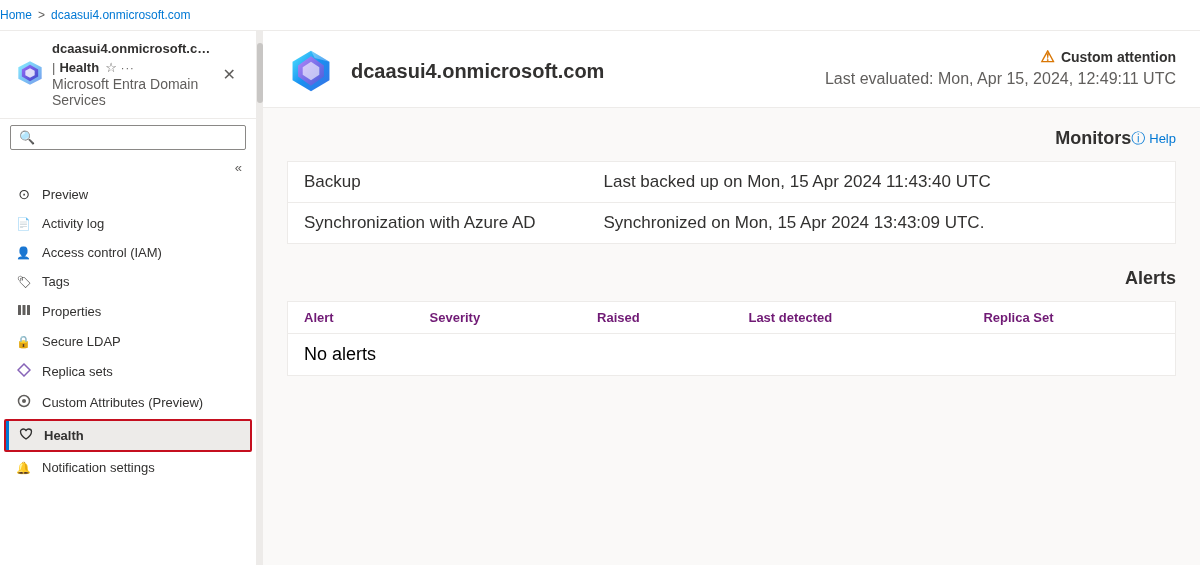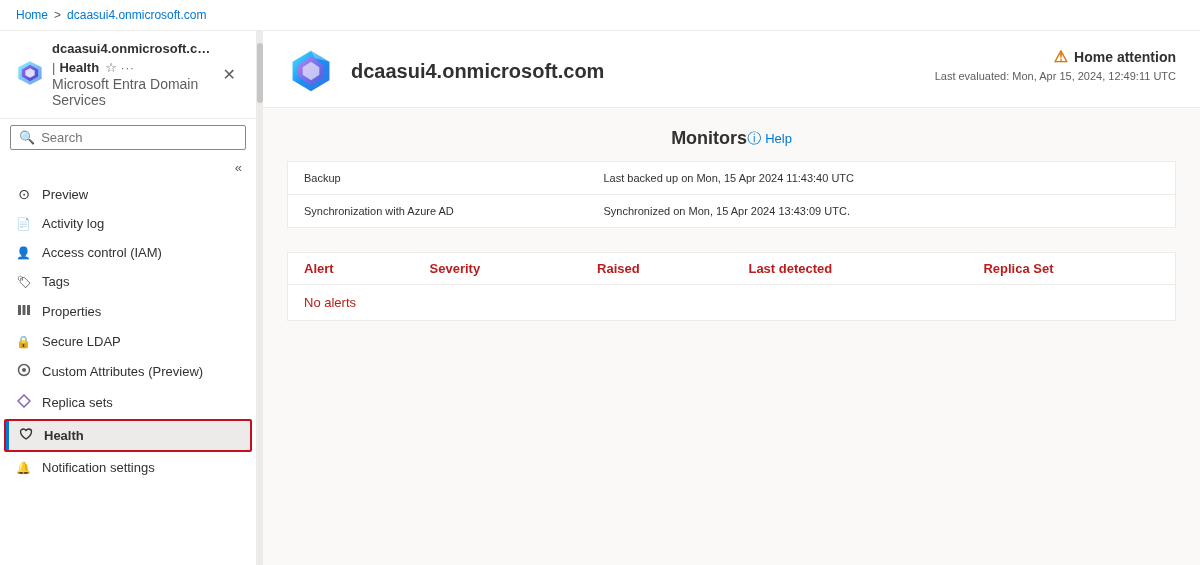--- a/index.html
+++ b/index.html
@@ -1,18 +1,18 @@
 <!DOCTYPE html>
 <html><head>
   <meta charset="utf-8">
   <style>
     * { box-sizing: border-box; margin: 0; padding: 0; }
     body { font-family: 'Segoe UI', Arial, sans-serif; font-size: 13px; background: #fff; color: #323130; display: flex; flex-direction: column; height: 565px; overflow: hidden; }
 
-    .breadcrumb { display: flex; align-items: center; gap: 6px; padding: 8px 16px; font-size: 12px; color: #605e5c; background: #fff; border-bottom: 1px solid #edebe9; }
+    .breadcrumb { display: flex; align-items: center; gap: 6px; padding: 8px 0; font-size: 12px; color: #605e5c; background: #fff; border-bottom: 1px solid #edebe9; }
     .breadcrumb a { color: #0078d4; text-decoration: none; }
 
     .main-layout { display: flex; flex: 1; overflow: hidden; }
 
     
     .sidebar { width: 257px; min-width: 257px; background: #fff; border-right: 1px solid #edebe9; display: flex; flex-direction: column; overflow-y: auto; }
 
     .search-box { margin: 6px 10px 6px 10px; display: flex; align-items: center; border: 1px solid #8a8886; border-radius: 2px; padding: 4px 8px; gap: 6px; background: #fff; }
     .search-box input { border: none; outline: none; font-size: 13px; color: #323130; width: 100%; background: transparent; }
     .search-icon { color: #605e5c; font-size: 13px; }
@@ -25,36 +25,36 @@
 
     .nav-section-label { padding: 10px 16px 4px 16px; font-size: 11px; font-weight: 600; color: #323130; text-transform: none; }
 
     
     .content { flex: 1; overflow-y: auto; padding: 0; background: #faf9f8; }
 
     .content-header { background: #fff; padding: 16px 24px 12px 24px; border-bottom: 1px solid #edebe9; display: flex; align-items: flex-start; justify-content: space-between; }
     .content-header-left { display: flex; align-items: center; gap: 16px; }
     .content-header-right { display: flex; flex-direction: column; align-items: flex-end; gap: 4px; }
     .needs-attention { display: flex; align-items: center; gap: 6px; font-size: 14px; font-weight: 600; color: #323130; }
-    .last-evaluated { font-size: 11px; color: #605e5c; padding-left: 40px; }
+    .last-evaluated { font-size: 16px; color: #605e5c; padding-left: 40px; }
 
     .content-body { padding: 0 24px 24px 24px; }
 
-    .section-title { font-size: 18px; font-weight: 600; color: #323130; margin: 20px 0 12px 0; display: flex; align-items: center; justify-content: center; }
+    .section-title { font-size: 18px; font-weight: 600; color: #323130; margin: 20px 0 12px 0; display: flex; align-items: center; justify-content: flex-end; }
     .help-link { display: flex; align-items: center; gap: 4px; color: #0078d4; font-size: 13px; font-weight: 400; cursor: pointer; }
 
     .monitors-table { width: 100%; border-collapse: collapse; background: #fff; border: 1px solid #edebe9; }
-    .monitors-table td { padding: 10px 16px; border-bottom: 1px solid #edebe9; font-size: 11px; color: #323130; vertical-align: middle; }
+    .monitors-table td { padding: 10px 16px; border-bottom: 1px solid #edebe9; font-size: 17px; color: #323130; vertical-align: middle; }
     .monitors-table tr:last-child td { border-bottom: none; }
     .monitor-name { font-weight: 400; color: #323130; width: 300px; }
 
     .alerts-section { margin-top: 24px; }
     .alerts-table { width: 100%; border-collapse: collapse; background: #fff; border: 1px solid #edebe9; }
-    .alerts-table th { padding: 8px 16px; text-align: left; font-size: 13px; font-weight: 600; color: #b91c1c; border-bottom: 1px solid #edebe9; background: #fff; }
-    .alerts-table td { padding: 10px 16px; font-size: 13px; color: #b91c1c; border-bottom: 1px solid #edebe9; }
+    .alerts-table th { padding: 8px 16px; text-align: left; font-size: 13px; font-weight: 600; color: #701a75; border-bottom: 1px solid #edebe9; background: #fff; }
+    .alerts-table td { padding: 10px 16px; font-size: 18px; color: #000000; border-bottom: 1px solid #edebe9; }
     .alerts-table tr:last-child td { border-bottom: none; }
 
     .close-btn { position: absolute; right: 16px; top: 12px; cursor: pointer; color: #605e5c; font-size: 16px; background: none; border: none; padding: 4px; }
 
     .page-title-row { display: flex; align-items: center; gap: 8px; padding: 10px 16px; background: #fff; border-bottom: 1px solid #edebe9; position: relative; }
 
     .resource-logo { width: 48px; height: 48px; display: flex; align-items: center; justify-content: center; }
   </style>
 </head>
 <body>
@@ -96,21 +96,20 @@
           <span style="font-size:13px; color:#605e5c; cursor:pointer; margin-left:2px;">☆</span>
           <span style="font-size:11px; color:#605e5c; cursor:pointer; letter-spacing:1px;">···</span>
         </div>
         <div style="font-size:14px; color:#605e5c; margin-top:1px;">Microsoft Entra Domain Services</div>
       </div>
       <button class="close-btn" style="position:relative; right:auto; top:auto;">✕</button>
     </div>
 
     <div class="search-box">
       <span class="search-icon">🔍</span>
-      <input type="text" placeholder="Search" style="">
     </div>
 
     <div style="display:flex; justify-content:flex-end; padding: 2px 8px;">
       <span style="cursor:pointer; color:#605e5c; font-size:13px; padding:2px 6px;">«</span>
     </div>
 
     <nav class="sidebar-nav">
 
       <div class="nav-item">
         <span class="nav-icon">⊙</span>
@@ -140,33 +139,33 @@
         </span>
         <span>Properties</span>
       </div>
       <div class="nav-item">
         <span class="nav-icon" style="font-size:12px;">🔒</span>
         <span>Secure LDAP</span>
       </div>
       <div class="nav-item">
         <span class="nav-icon">
           <svg width="14" height="14" viewBox="0 0 14 14" fill="none">
+              <polygon points="7,1 13,7 7,13 1,7" stroke="#8764b8" stroke-width="1.5" fill="none"></polygon>
+            </svg>
+        </span>
+        <span>Replica sets</span>
+      </div>
+      <div class="nav-item">
+        <span class="nav-icon">
+          <svg width="14" height="14" viewBox="0 0 14 14" fill="none">
               <circle cx="7" cy="7" r="5.5" stroke="#605e5c" stroke-width="1.5" fill="none"></circle>
               <circle cx="7" cy="7" r="2" fill="#605e5c"></circle>
             </svg>
         </span>
         <span>Custom Attributes (Preview)</span>
-      </div>
-      <div class="nav-item">
-        <span class="nav-icon">
-          <svg width="14" height="14" viewBox="0 0 14 14" fill="none">
-              <polygon points="7,1 13,7 7,13 1,7" stroke="#8764b8" stroke-width="1.5" fill="none"></polygon>
-            </svg>
-        </span>
-        <span>Replica sets</span>
       </div>
 
       <div style="margin: 1px 4px; border: 2px solid #c50f1f; border-radius: 2px;">
         <div class="nav-item active" style="padding: 6px 12px;">
           <span class="nav-icon">
             <svg width="14" height="14" viewBox="0 0 14 14" fill="none">
                 <path d="M7 12S1.5 8.5 1.5 4.5C1.5 3 2.8 2 4.5 2c1 0 2 .8 2.5 1.5C7.5 2.8 8.5 2 9.5 2c1.7 0 3 1 3 2.5C12.5 8.5 7 12 7 12z" stroke="#323130" stroke-width="1.3" fill="none"></path>
               </svg>
           </span>
           <span>Health</span>
@@ -207,21 +206,21 @@
             <polygon points="26,16 35,22 35,30 26,36 17,30 17,22" fill="white" opacity="0.6"></polygon>
 
             <polygon points="26,4 46,16 30,12" fill="white" opacity="0.3"></polygon>
           </svg>
         </div>
         <span style="font-size:20px; font-weight:600;">dcaasui4.onmicrosoft.com</span>
       </div>
       <div class="content-header-right">
         <div class="needs-attention">
           <span style="color:#d97706; font-size:16px;">⚠</span>
-          <span>Home attention</span>
+          <span>Custom attention</span>
         </div>
         <div class="last-evaluated">Last evaluated: Mon, Apr 15, 2024, 12:49:11 UTC</div>
       </div>
     </div>
 
     <div class="content-body">
 
       <div class="section-title">
         <span>Monitors</span>
         <span class="help-link">
@@ -237,20 +236,23 @@
             <td>Last backed up on Mon, 15 Apr 2024 11:43:40 UTC</td>
           </tr>
           <tr>
             <td class="monitor-name">Synchronization with Azure AD</td>
             <td>Synchronized on Mon, 15 Apr 2024 13:43:09 UTC.</td>
           </tr>
         </tbody>
       </table>
 
       <div class="alerts-section">
+        <div class="section-title">
+          <span>Alerts</span>
+        </div>
         <table class="alerts-table">
           <thead>
             <tr>
               <th>Alert</th>
               <th>Severity</th>
               <th>Raised</th>
               <th>Last detected</th>
               <th>Replica Set</th>
             </tr>
           </thead>

